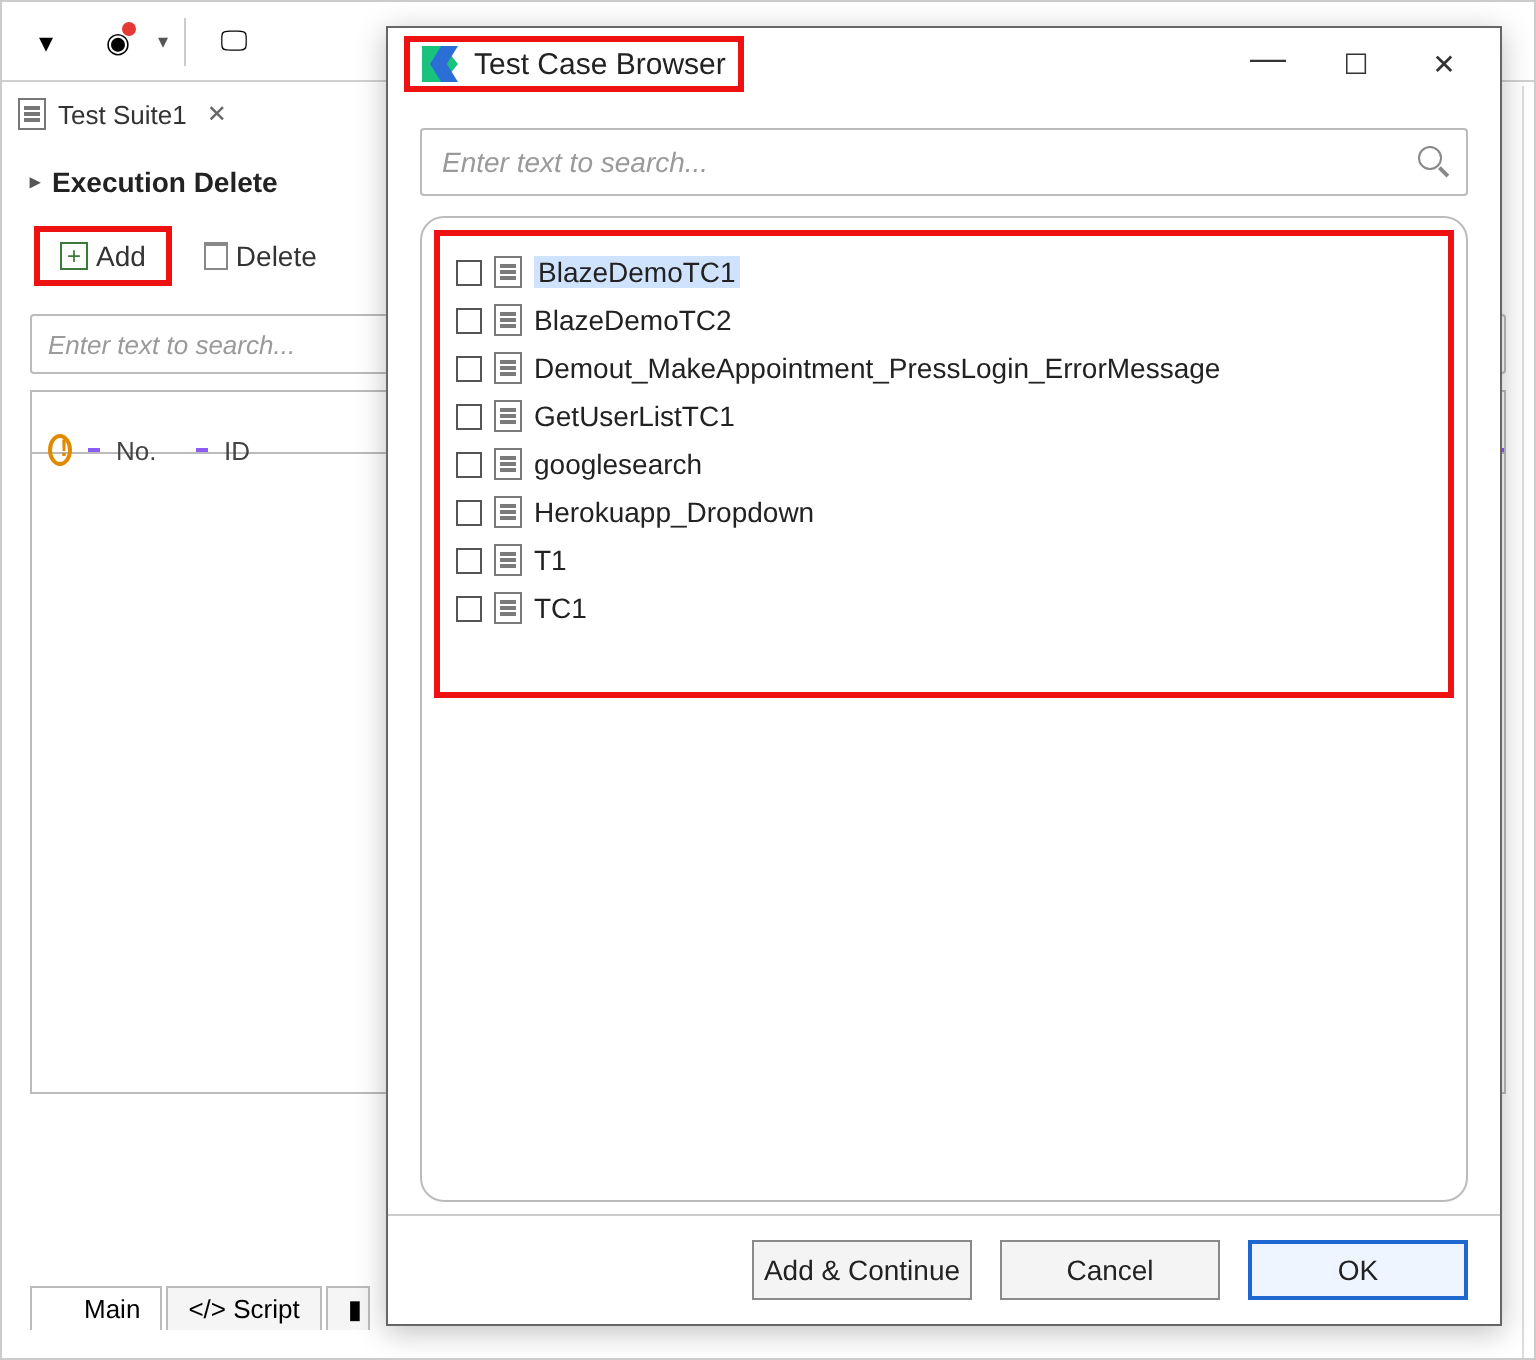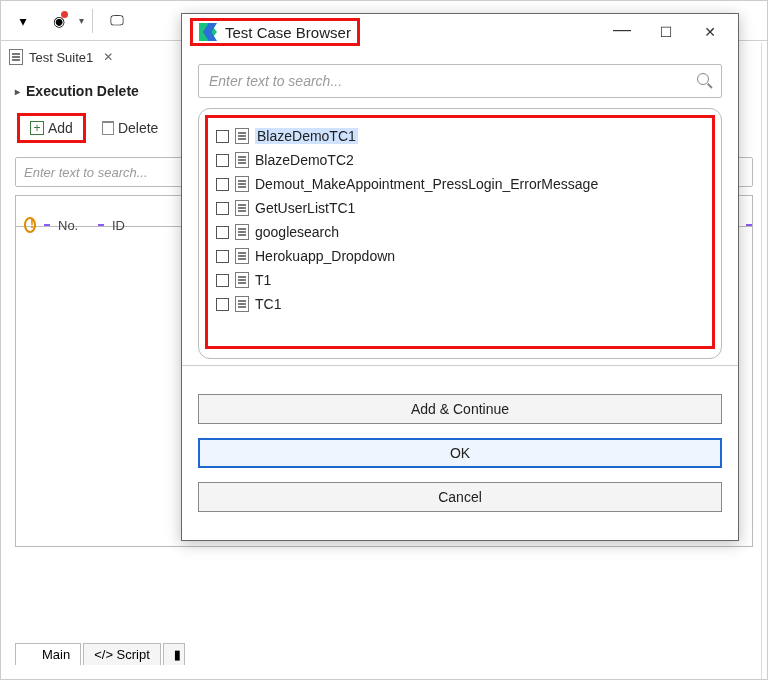--- a/index.html
+++ b/index.html
@@ -112,22 +112,22 @@
     border:1px solid #bbb; border-bottom:none;
     padding:3px 10px;
     background:#f5f5f5;
     display:flex;align-items:center;gap:4px;
   }
   .bt-tab.active{background:#fff;}
 
   
   .dialog {
     position:absolute;
-    left:180px; top:12px;
-    width:558px; height:528px;
+    left:192px; top:12px;
+    width:558px; height:650px;
     background:#fff;
     border:1px solid #666;
     box-shadow:0 3px 14px rgba(0,0,0,.25);
     display:flex; flex-direction:column;
   }
   .title-bar {
     height:36px;
     display:flex; align-items:center;
     padding:0 6px 0 8px;
   }
@@ -166,22 +166,22 @@
     display:flex;align-items:center;gap:6px;
     font-size:14px;color:#222;height:24px;
   }
   .tree-row.selected span.label{background:#cfe3ff;padding:0 2px;}
   .chk{width:13px;height:13px;border:1px solid #555;background:#fff;}
   .tc-ic{width:14px;height:16px;border:1px solid #7a7a7a;position:relative;background:#fff;}
   .tc-ic::after{content:"";position:absolute;left:2px;right:2px;top:3px;height:1.5px;background:#7a7a7a;box-shadow:0 3px 0 #7a7a7a,0 6px 0 #7a7a7a;}
 
   .dialog-footer{
     border-top:1px solid #ccc;
-    padding:28px 16px;
-    display:flex;justify-content:flex-end;gap:14px;flex-direction:column;
+    padding:12px 16px;
+    display:flex;justify-content:flex-end;gap:14px;
   }
   .dlg-btn{
     min-width:110px;height:30px;
     border:1px solid #8a8a8a;background:#f4f4f4;
     font-size:14px;color:#222;
     display:flex;align-items:center;justify-content:center;
   }
   .dlg-btn.primary{border:2px solid #1e66d0;background:#eef5ff;}
 
   .right-edge{position:absolute;right:0;top:42px;bottom:0;width:6px;border-left:1px solid #ddd;}
@@ -311,16 +311,16 @@
           <span class="chk"></span>
           <span class="tc-ic"></span>
           <span class="label">TC1</span>
         </div>
       </div>
     </div>
   </div>
 
   <div class="dialog-footer">
     <div class="dlg-btn">Add &amp; Continue</div>
+    <div class="dlg-btn">Cancel</div>
     <div class="dlg-btn primary">OK</div>
-    <div class="dlg-btn">Cancel</div>
   </div>
 </div>
 
 </body></html>

